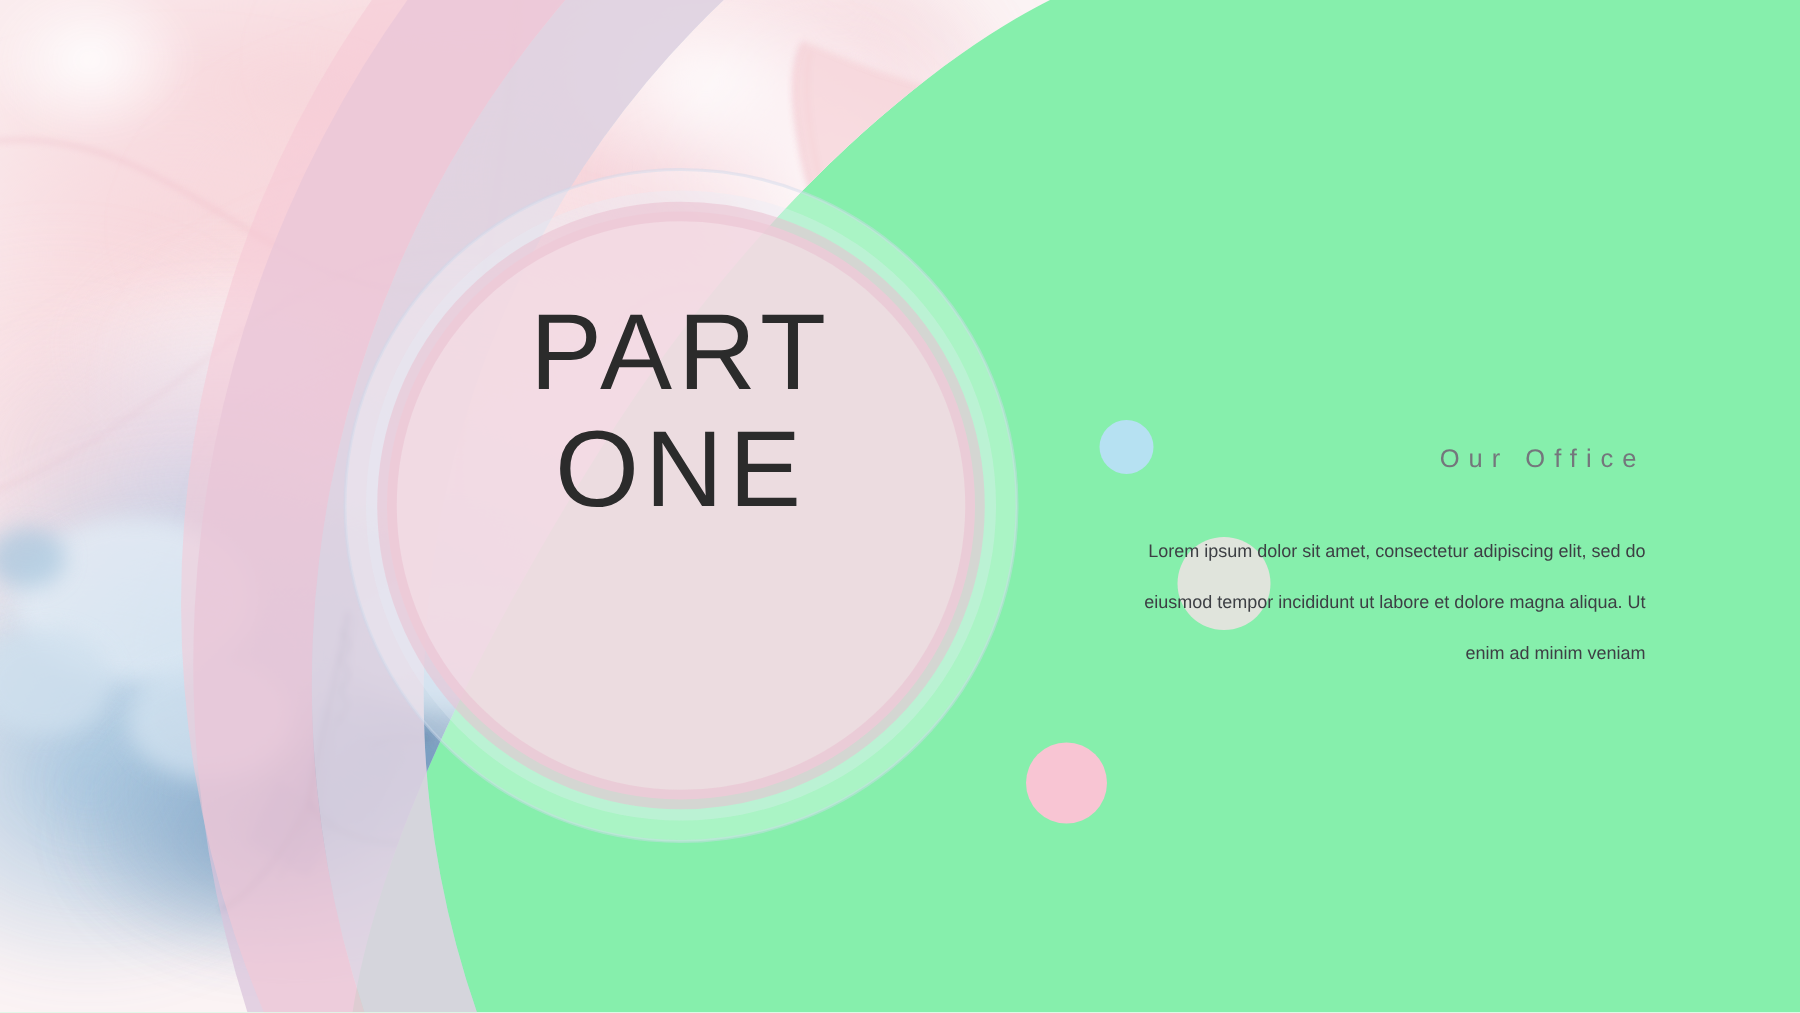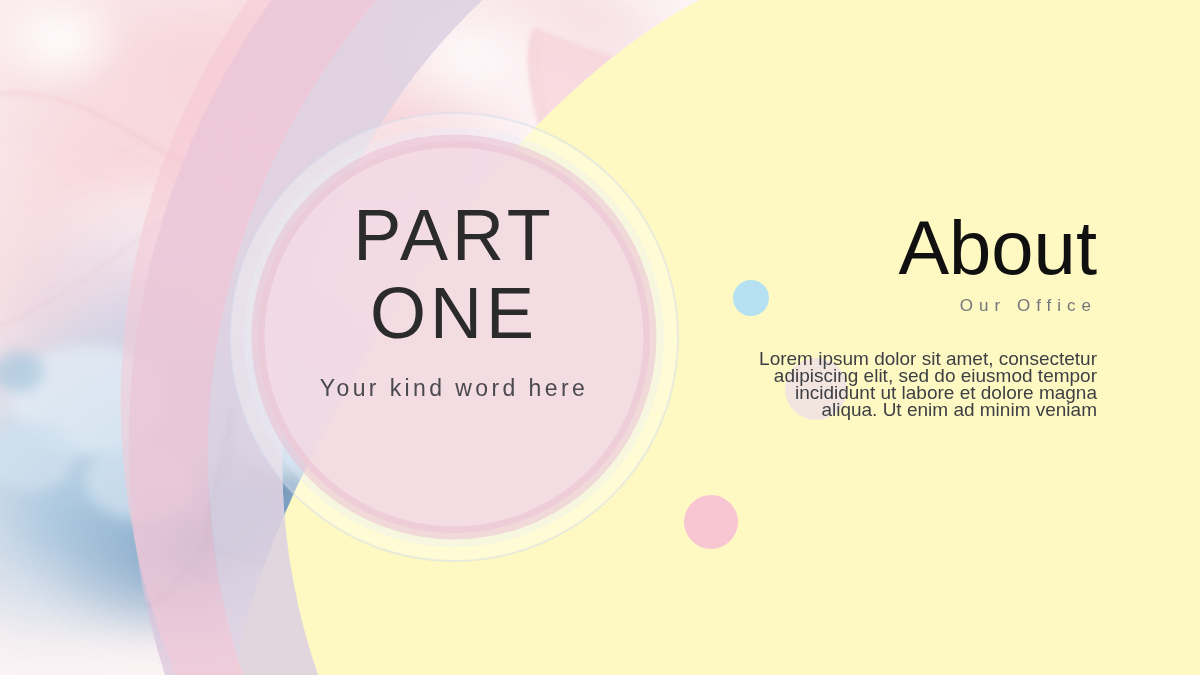--- a/index.html
+++ b/index.html
@@ -5,21 +5,21 @@
   html, body {
     margin: 0;
     padding: 0;
     background: #ffffff;
   }
   #slide {
     position: relative;
     width: 1200px;
     height: 675px;
     overflow: hidden;
-    background: #fef9c3;
+    background: #86efac;
     font-family: "Liberation Sans", sans-serif;
   }
 
   
   .layer {
     position: absolute;
     inset: 0;
     width: 1200px;
     height: 675px;
   }
@@ -69,23 +69,23 @@
     font-weight: 400;
     letter-spacing: 6px;
     color: #74767c;
     text-align: left;
   }
   .about-body {
     position: absolute;
     right: 103px;
     top: 350px;
     width: 340px;
-    font-size: 19px;
+    font-size: 12px;
     font-weight: 400;
-    line-height: 17px;
+    line-height: 34px;
     color: #3d3f44;
     text-align: right;
   }
 
   .dot { position: absolute; border-radius: 50%; }
 </style>
 </head>
 <body>
 
 <div id="slide">
@@ -246,25 +246,23 @@
   </svg>
 
   <svg class="layer" viewBox="0 0 1200 675" preserveAspectRatio="none">
     <circle cx="454" cy="337" r="196" fill="#f3d8e1" opacity="0.88"></circle>
     <circle cx="454" cy="337" r="196" fill="none" stroke="#eabfd0" stroke-width="13" opacity="0.55"></circle>
   </svg>
 
   <div class="part-title">PART
 ONE</div>
 
-  <div class="part-sub">Your kind word here</div>
 
   <div class="dot" style="left:733px; top:280px; width:36px; height:36px; background:#b6e1f2;"></div>
   <div class="dot" style="left:785px; top:358px; width:62px; height:62px; background:#f0e2e4; opacity:.85;"></div>
   <div class="dot" style="left:684px; top:495px; width:54px; height:54px; background:#f8c5d3;"></div>
 
-  <div class="about-title">About</div>
 
   <div class="about-sub">Our Office</div>
 
   <div class="about-body">Lorem ipsum dolor sit amet, consectetur adipiscing elit, sed do eiusmod tempor incididunt ut labore et dolore magna aliqua. Ut enim ad minim veniam</div>
 
 </div>
 
 </body></html>

